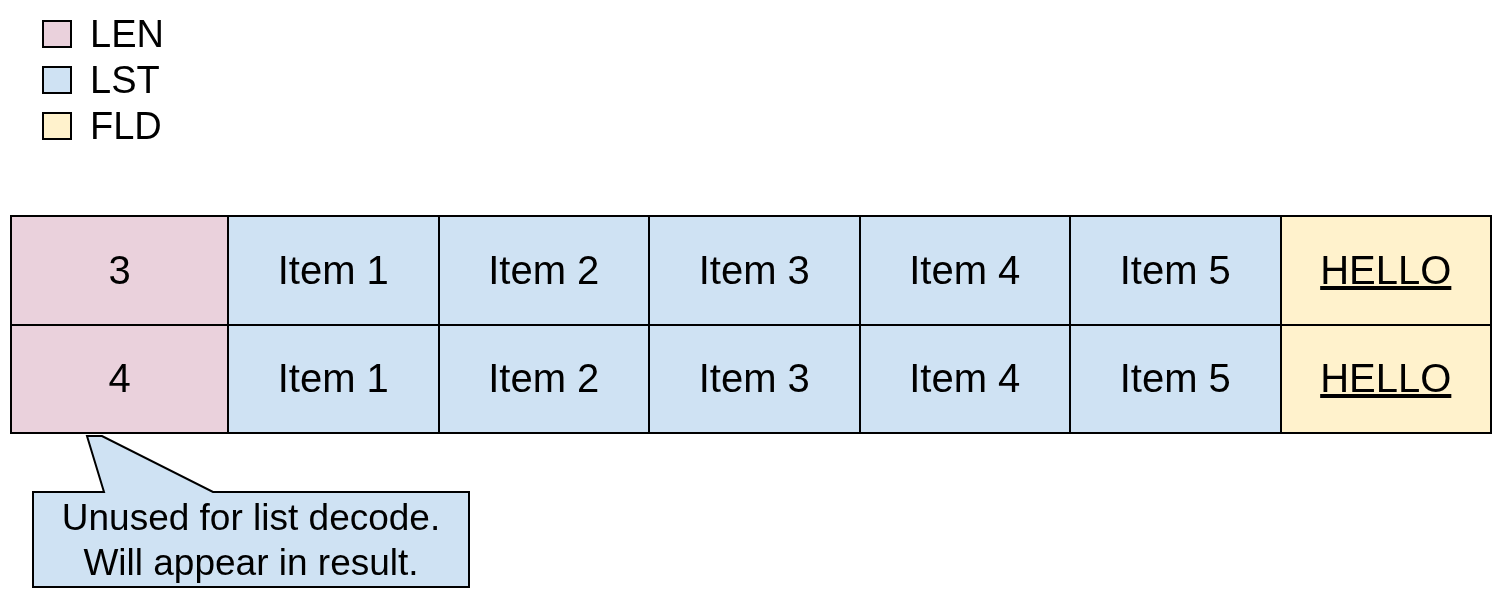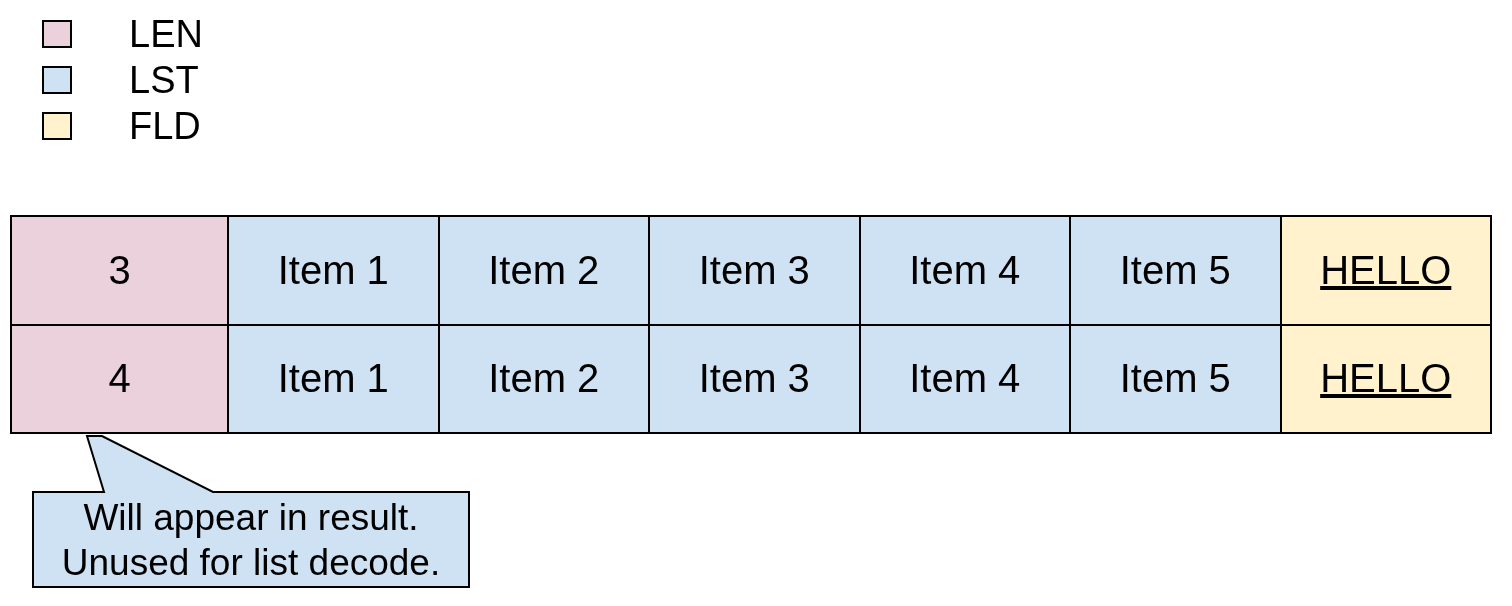--- a/index.html
+++ b/index.html
@@ -21,21 +21,20 @@
   .legend {
     position: absolute;
     left: 42px;
     top: 19px;
   }
   .legend-row {
     display: flex;
     align-items: center;
     height: 30px;
     margin-bottom: 16px;
-    gap: 39px;
   }
   .swatch {
     width: 30px;
     height: 28px;
     box-sizing: border-box;
     border: 2px solid #000000;
     margin-right: 18px;
     flex: 0 0 auto;
   }
   .swatch-len { background: var(--len-color); }
@@ -141,17 +140,17 @@
       <td class="cell-fld">HELLO</td>
     </tr>
   </tbody>
     </table>
 
   <svg class="callout-svg" viewBox="0 0 1512 606" aria-hidden="true">
     <path class="callout-path" d="M 33 492 L 104 492 L 87 436 L 102 436 L 213 492 L 469 492 L 469 587 L 33 587 Z"></path>
   </svg>
 
   <div class="callout-text">
+    <div>Unused for list decode.</div>
     <div>Will appear in result.</div>
-    <div>Unused for list decode.</div>
   </div>
 
 </div>
 
 </body></html>

